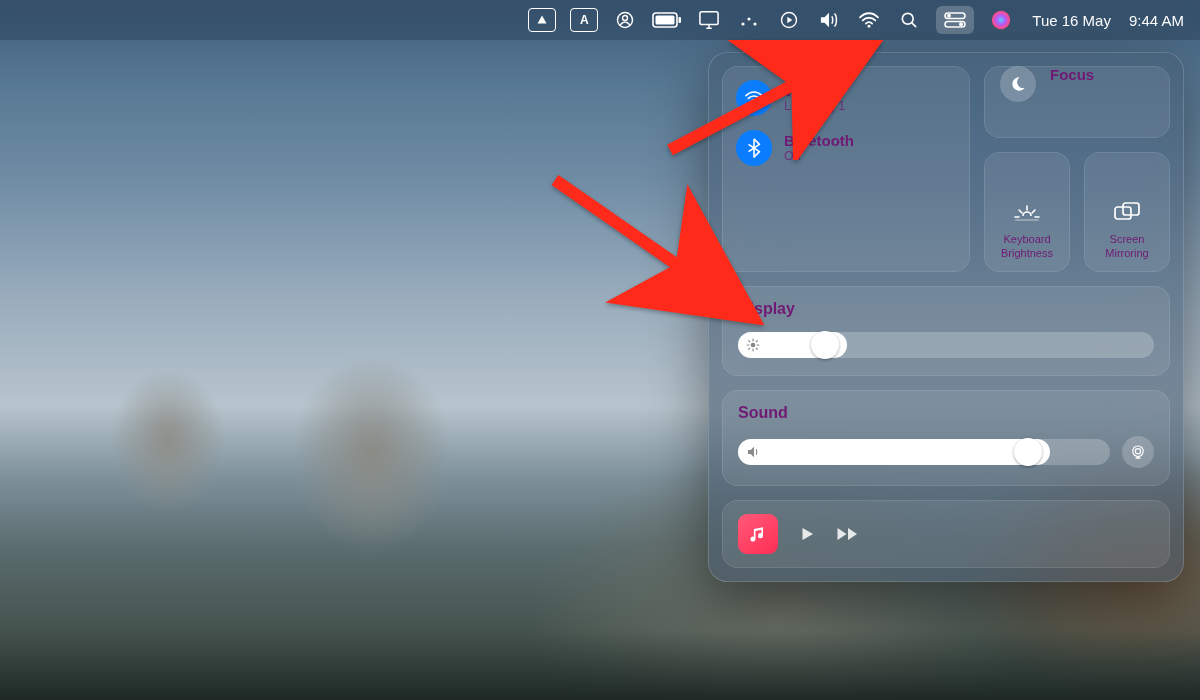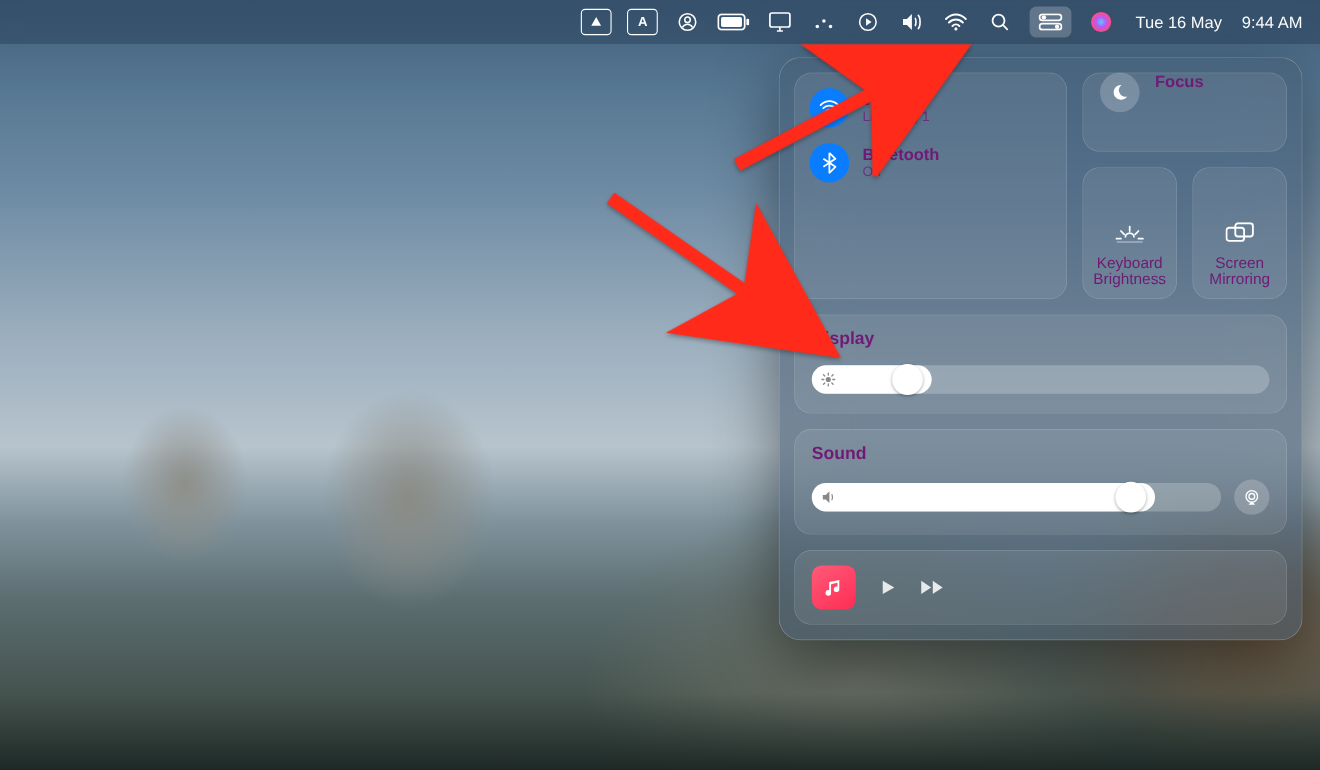--- a/index.html
+++ b/index.html
@@ -41,21 +41,21 @@
   .conn-item{display:flex;align-items:center;gap:12px;}
   .circle{width:36px;height:36px;border-radius:50%;display:flex;align-items:center;justify-content:center;flex:none;}
   .circle.blue{background:#0a7dff;}
   .circle.grey{background:rgba(255,255,255,.20);}
   .conn-title{font-weight:600;font-size:15px;line-height:17px;}
   .conn-sub{font-size:12.5px;opacity:.75;line-height:15px;}
   .rightcol{width:186px;display:flex;flex-direction:column;gap:14px;}
   .focus{padding:0 16px;height:72px;display:flex;gap:14px;}
   .btns{display:flex;gap:14px;flex:1;}
   .smallbtn{flex:1;height:98px;padding:10px 6px 12px;display:flex;flex-direction:column;align-items:center;justify-content:flex-end;gap:8px;text-align:center;}
-  .smallbtn .lbl{font-size:14px;line-height:14px;}
+  .smallbtn .lbl{font-size:11px;line-height:14px;}
   .slider-tile{padding:14px 16px 18px;}
   .slider-title{font-weight:600;font-size:16px;margin-bottom:14px;}
   .slider{position:relative;height:26px;border-radius:14px;background:rgba(255,255,255,.22);}
   .slider .fill{position:absolute;left:0;top:0;bottom:0;background:#fff;border-radius:14px;display:flex;align-items:center;padding-left:8px;}
   .slider .thumb{position:absolute;top:-1px;width:28px;height:28px;background:#fff;border-radius:50%;box-shadow:0 1px 3px rgba(0,0,0,.35);}
   .sound-row{display:flex;align-items:center;gap:12px;}
   .sound-row .slider{flex:1;}
   .np{padding:14px 16px;display:flex;align-items:center;gap:14px;}
   .np-art{width:40px;height:40px;border-radius:9px;background:linear-gradient(145deg,#ff5a78,#ff2d55);display:flex;align-items:center;justify-content:center;flex:none;}
   .np-title{font-weight:600;font-size:16px;flex:1;}

